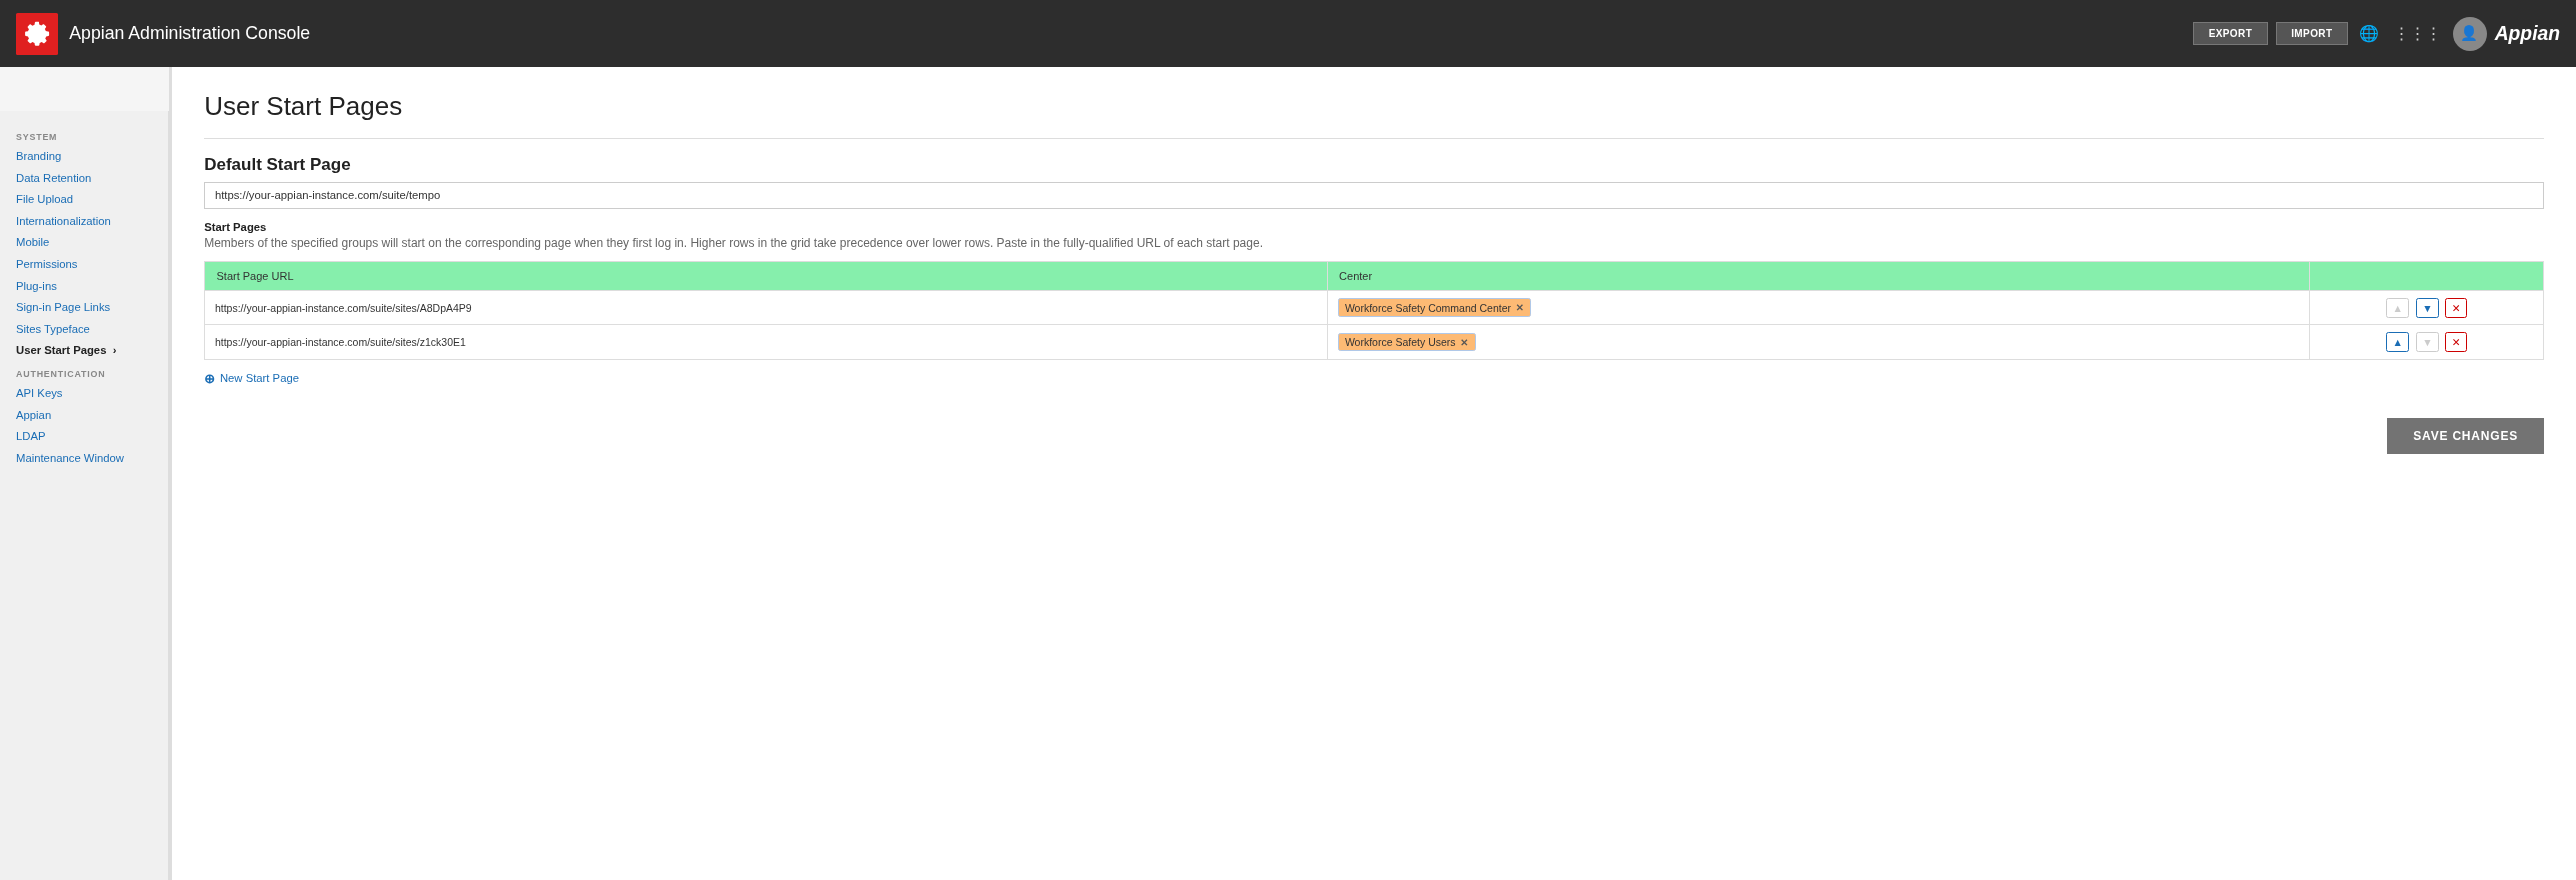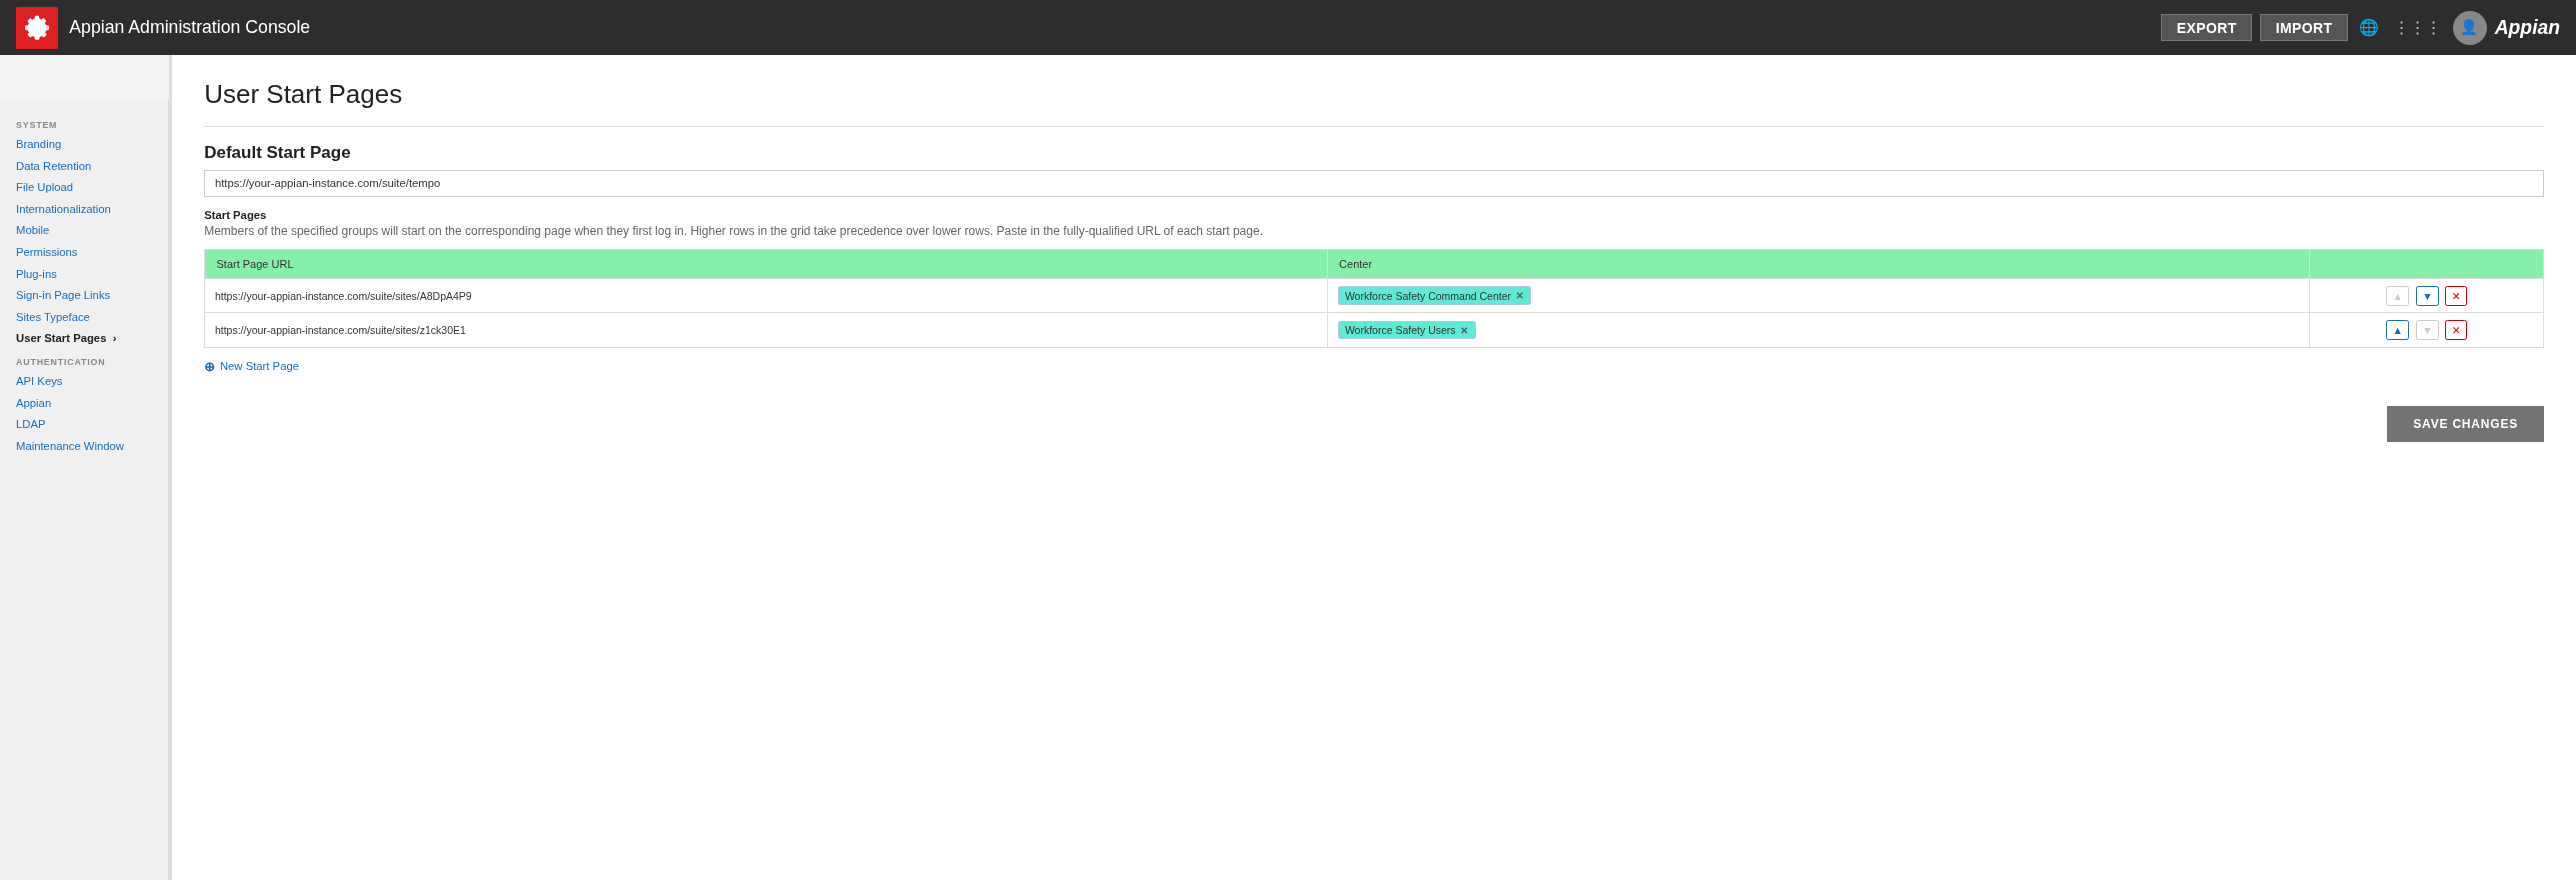--- a/index.html
+++ b/index.html
@@ -1,21 +1,21 @@
 <!DOCTYPE html>
 <html style="font-size:13px"><head>
   <meta charset="utf-8">
   <style>
     * { box-sizing: border-box; margin: 0; padding: 0; }
     body { font-family: Arial, sans-serif; font-size: 11.3px; background: #f5f5f5; height: 100vh; overflow: hidden; }
 
     
     .header {
       background: #2d2d2d;
-      height: 55px;
+      height: 67px;
       display: flex;
       align-items: center;
       padding: 0 16px;
       justify-content: space-between;
     }
     .header-left {
       display: flex;
       align-items: center;
       gap: 11.3px;
     }
@@ -40,21 +40,21 @@
     .header-right {
       display: flex;
       align-items: center;
       gap: 8px;
     }
     .header-btn {
       background: #555;
       color: #fff;
       border: 0.8px solid #777;
       padding: 4.8px 14.5px;
-      font-size: 14px;
+      font-size: 10px;
       cursor: pointer;
       font-weight: bold;
       letter-spacing: 0.4px;
     }
     .header-icon {
       color: #ccc;
       font-size: 16px;
       cursor: pointer;
       padding: 3.2px;
     }
@@ -207,21 +207,21 @@
     }
     .actions-cell {
       width: 10%;
       text-align: center;
       white-space: nowrap;
     }
 
     .tag {
       display: inline-flex;
       align-items: center;
-      background: #5eead4;
+      background: #fdba74;
       border: 0.8px solid #b0c8e8;
       border-radius: 2.4px;
       padding: 2.4px 6.4px;
       font-size: 10.5px;
       color: #333;
       gap: 4.8px;
     }
     .tag-close {
       color: #555;
       cursor: pointer;

